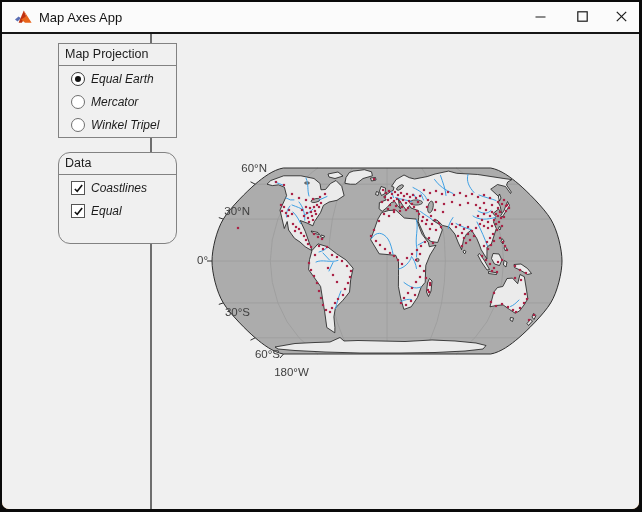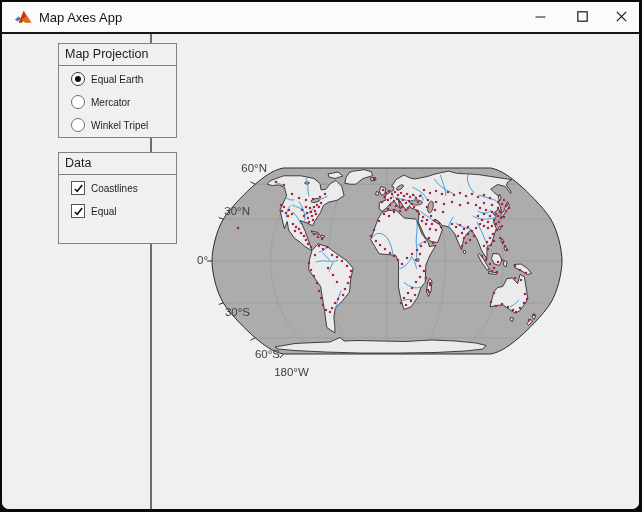--- a/index.html
+++ b/index.html
@@ -12,26 +12,26 @@
   #applogo{width:17px;height:15px;margin-left:13px;}
   #apptitle{margin-left:7px;font-size:13px;color:#141414;}
   .winctl{position:absolute;top:0;width:34px;height:29px;display:flex;align-items:center;justify-content:center;}
   #btn-min{right:82px;} #btn-max{right:40px;} #btn-close{right:1px;}
   
   #content{position:absolute;left:0;top:32px;width:100%;height:475px;background:#f0f0f0;}
   #divider{position:absolute;left:148px;top:0;width:2px;height:100%;background:#6e6e6e;}
   
   .upanel{position:absolute;left:9px;width:117px;background:#f0f0f0;border:1px solid #828282;margin-left:47px;}
   #panel-projection{top:9px;height:93px;}
-  #panel-data{top:118px;height:90px;}
+  #panel-data{top:118px;height:90px;border-radius:12px;}
   .upanel .ptitle{height:21px;line-height:21px;padding-left:6px;font-size:12.5px;color:#1c1c1c;
     border-bottom:1px solid #828282;}
   .prow{display:flex;align-items:center;height:20px;margin:3px 0 0 12px;}
   .prow:first-of-type{margin-top:6px;}
-  .plabel{font-size:10px;color:#1c1c1c;margin-left:6px;white-space:nowrap;}
+  .plabel{font-size:12px;color:#1c1c1c;margin-left:6px;white-space:nowrap;font-style:italic;}
   .radio{width:12px;height:12px;border-radius:50%;background:#fff;border:1px solid #6f6f6f;
     position:relative;flex:0 0 auto;}
   .radio.checked{border-color:#3a3a3a;}
   .radio.checked::after{content:"";position:absolute;left:3px;top:3px;width:6px;height:6px;
     border-radius:50%;background:#111;}
   .checkbox{width:12px;height:12px;background:#fff;border:1px solid #555;flex:0 0 auto;
     display:flex;align-items:center;justify-content:center;}
   .checkbox svg{width:11px;height:11px;}
   
   #map-wrap{position:absolute;left:178px;top:116px;width:390px;height:230px;}

